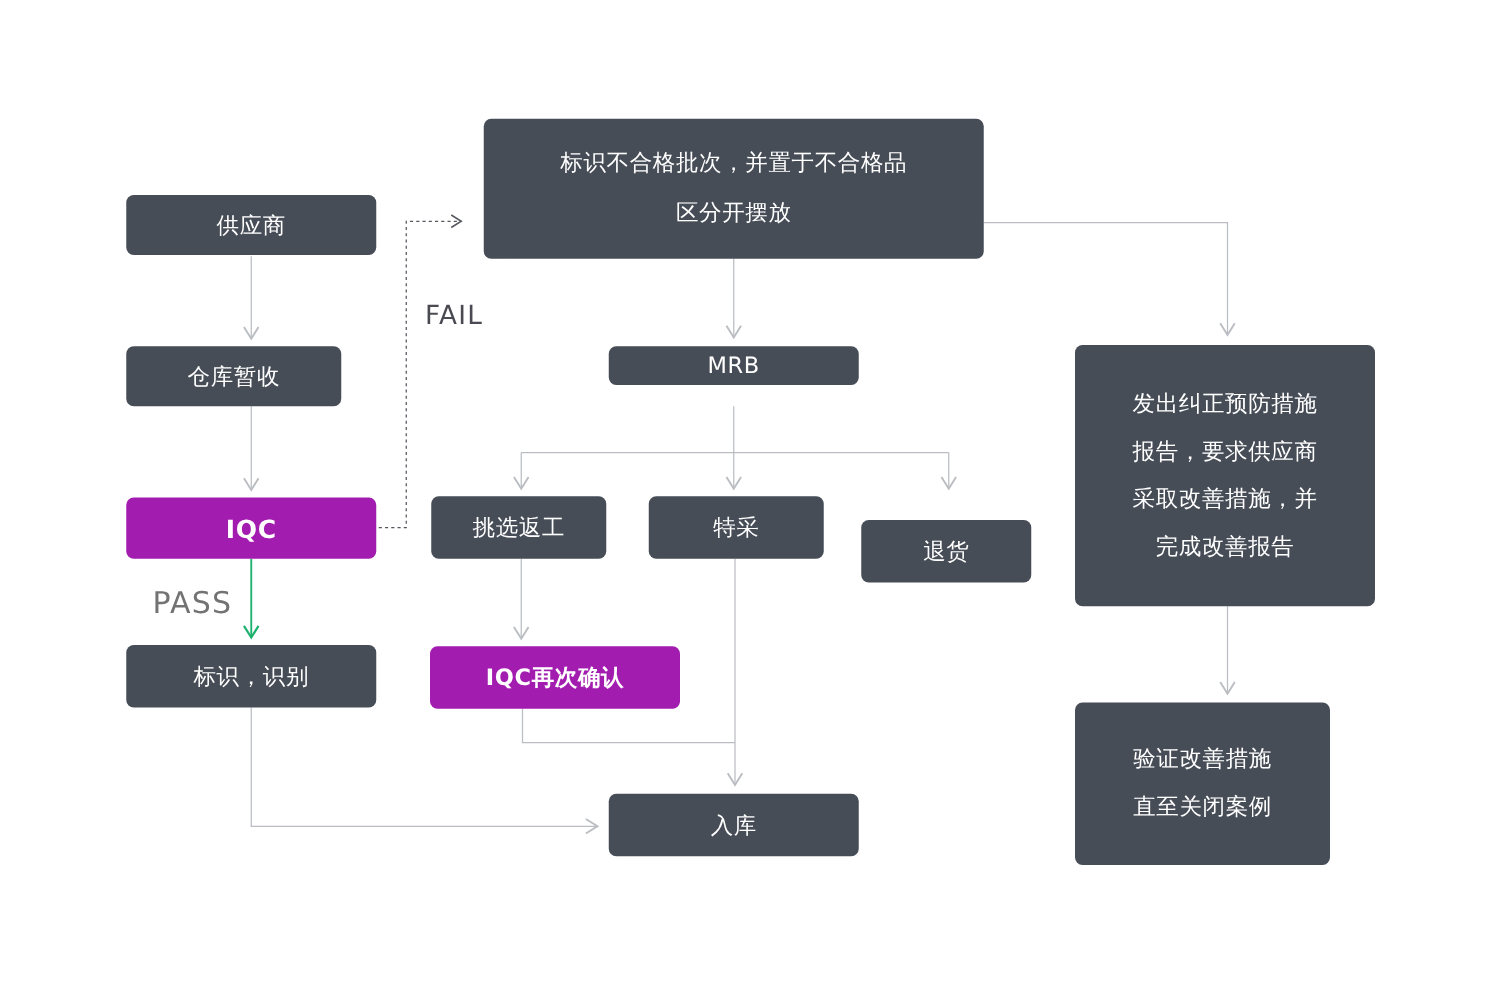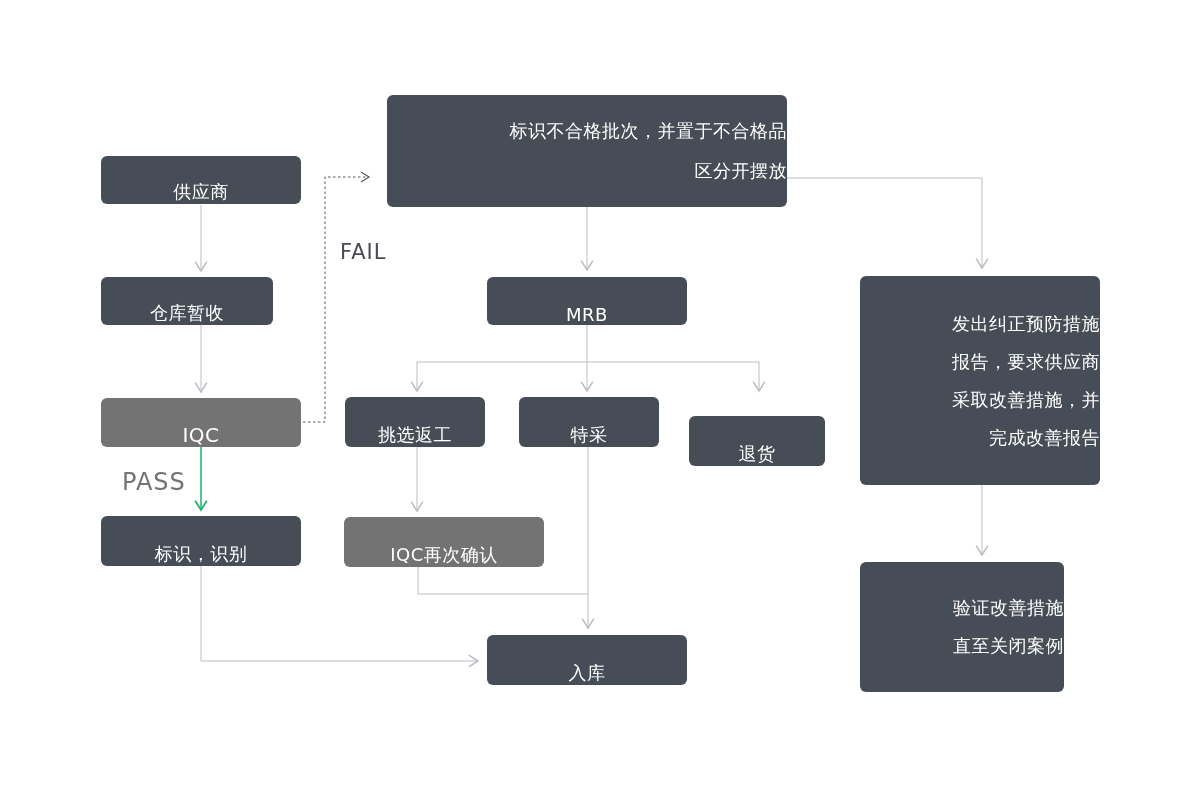--- a/index.html
+++ b/index.html
@@ -1,21 +1,21 @@
 <!DOCTYPE html>
 <html><head>
 <meta charset="utf-8">
 <style>
   html,body{margin:0;padding:0;background:#ffffff;font-family:"DejaVu Sans","Liberation Sans",sans-serif;}
   #canvas{position:relative;width:1200px;height:788px;background:#ffffff;overflow:hidden;}
   #connectors{position:absolute;left:0;top:0;width:1200px;height:788px;}
-  .node{position:absolute;display:flex;align-items:flex-end;justify-content:center;
+  .node{position:absolute;display:flex;align-items:center;justify-content:center;
         background:#474d57;color:#ffffff;font-size:18px;border-radius:6px;
         text-align:center;letter-spacing:0.5px;}
-  .node.green{background:#737373;font-weight:normal;}
+  .node.green{background:#a21caf;font-weight:bold;}
   .node.multiline{flex-direction:column;}
   .node.multiline span{display:block;line-height:38px;}
   .node.bigline span{line-height:40px;}
   .flow-label{position:absolute;font-size:21px;letter-spacing:1px;}
   .flow-label.fail{color:#4a4b52;}
   .flow-label.pass{color:#737373;font-size:24px;}
 </style>
 </head>
 <body>
 
@@ -57,21 +57,21 @@
 
   <div class="node green" style="left:101px;top:398px;width:200px;height:49px;font-size:20px">IQC</div>
 
   <div class="node" style="left:101px;top:516px;width:200px;height:50px">标识，识别</div>
 
   <div class="node multiline bigline" style="left:387px;top:95px;width:400px;height:112px">
     <span>标识不合格批次，并置于不合格品</span>
     <span>区分开摆放</span>
   </div>
 
-  <div class="node" style="left:487px;top:277px;width:200px;height:48px">MRB</div>
+  <div class="node" style="left:487px;top:277px;width:200px;height:31px">MRB</div>
 
   <div class="node" style="left:519px;top:397px;width:140px;height:50px">特采</div>
 
   <div class="node" style="left:345px;top:397px;width:140px;height:50px">挑选返工</div>
 
   <div class="node" style="left:689px;top:416px;width:136px;height:50px">退货</div>
 
   <div class="node green" style="left:344px;top:517px;width:200px;height:50px">IQC再次确认</div>
 
   <div class="node" style="left:487px;top:635px;width:200px;height:50px">入库</div>

